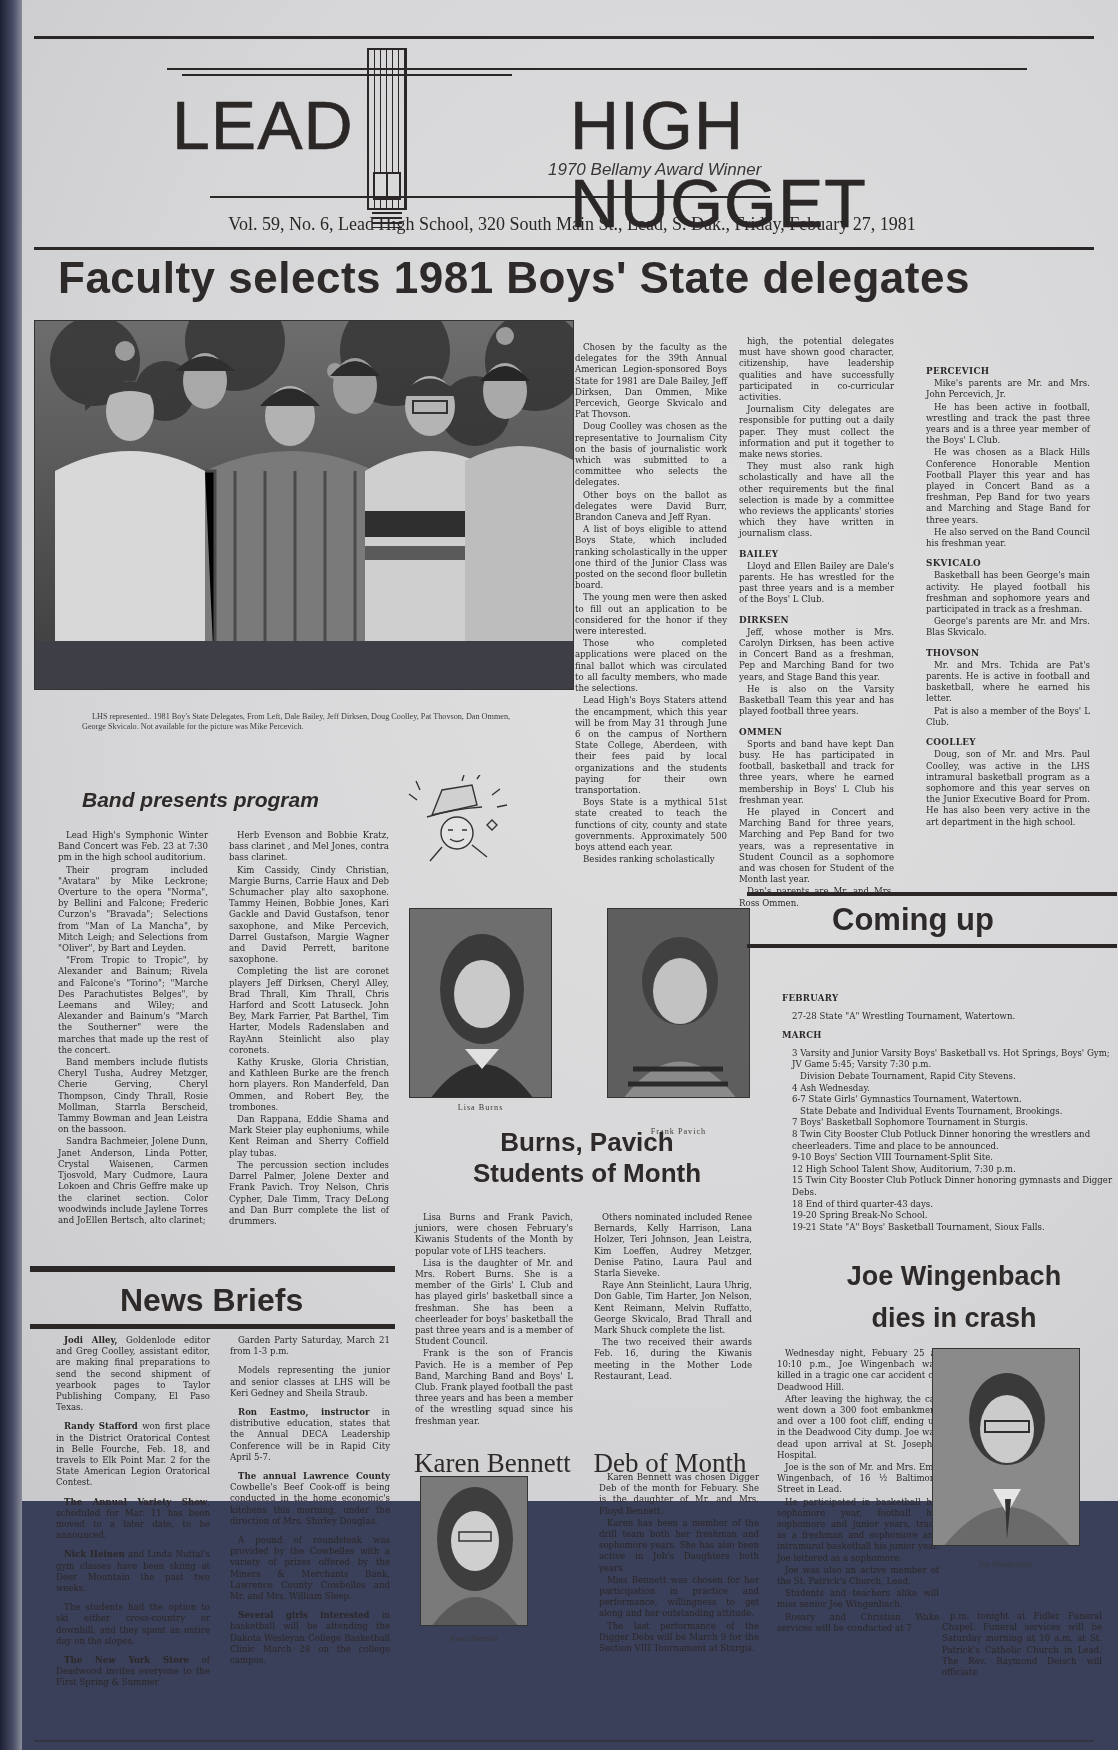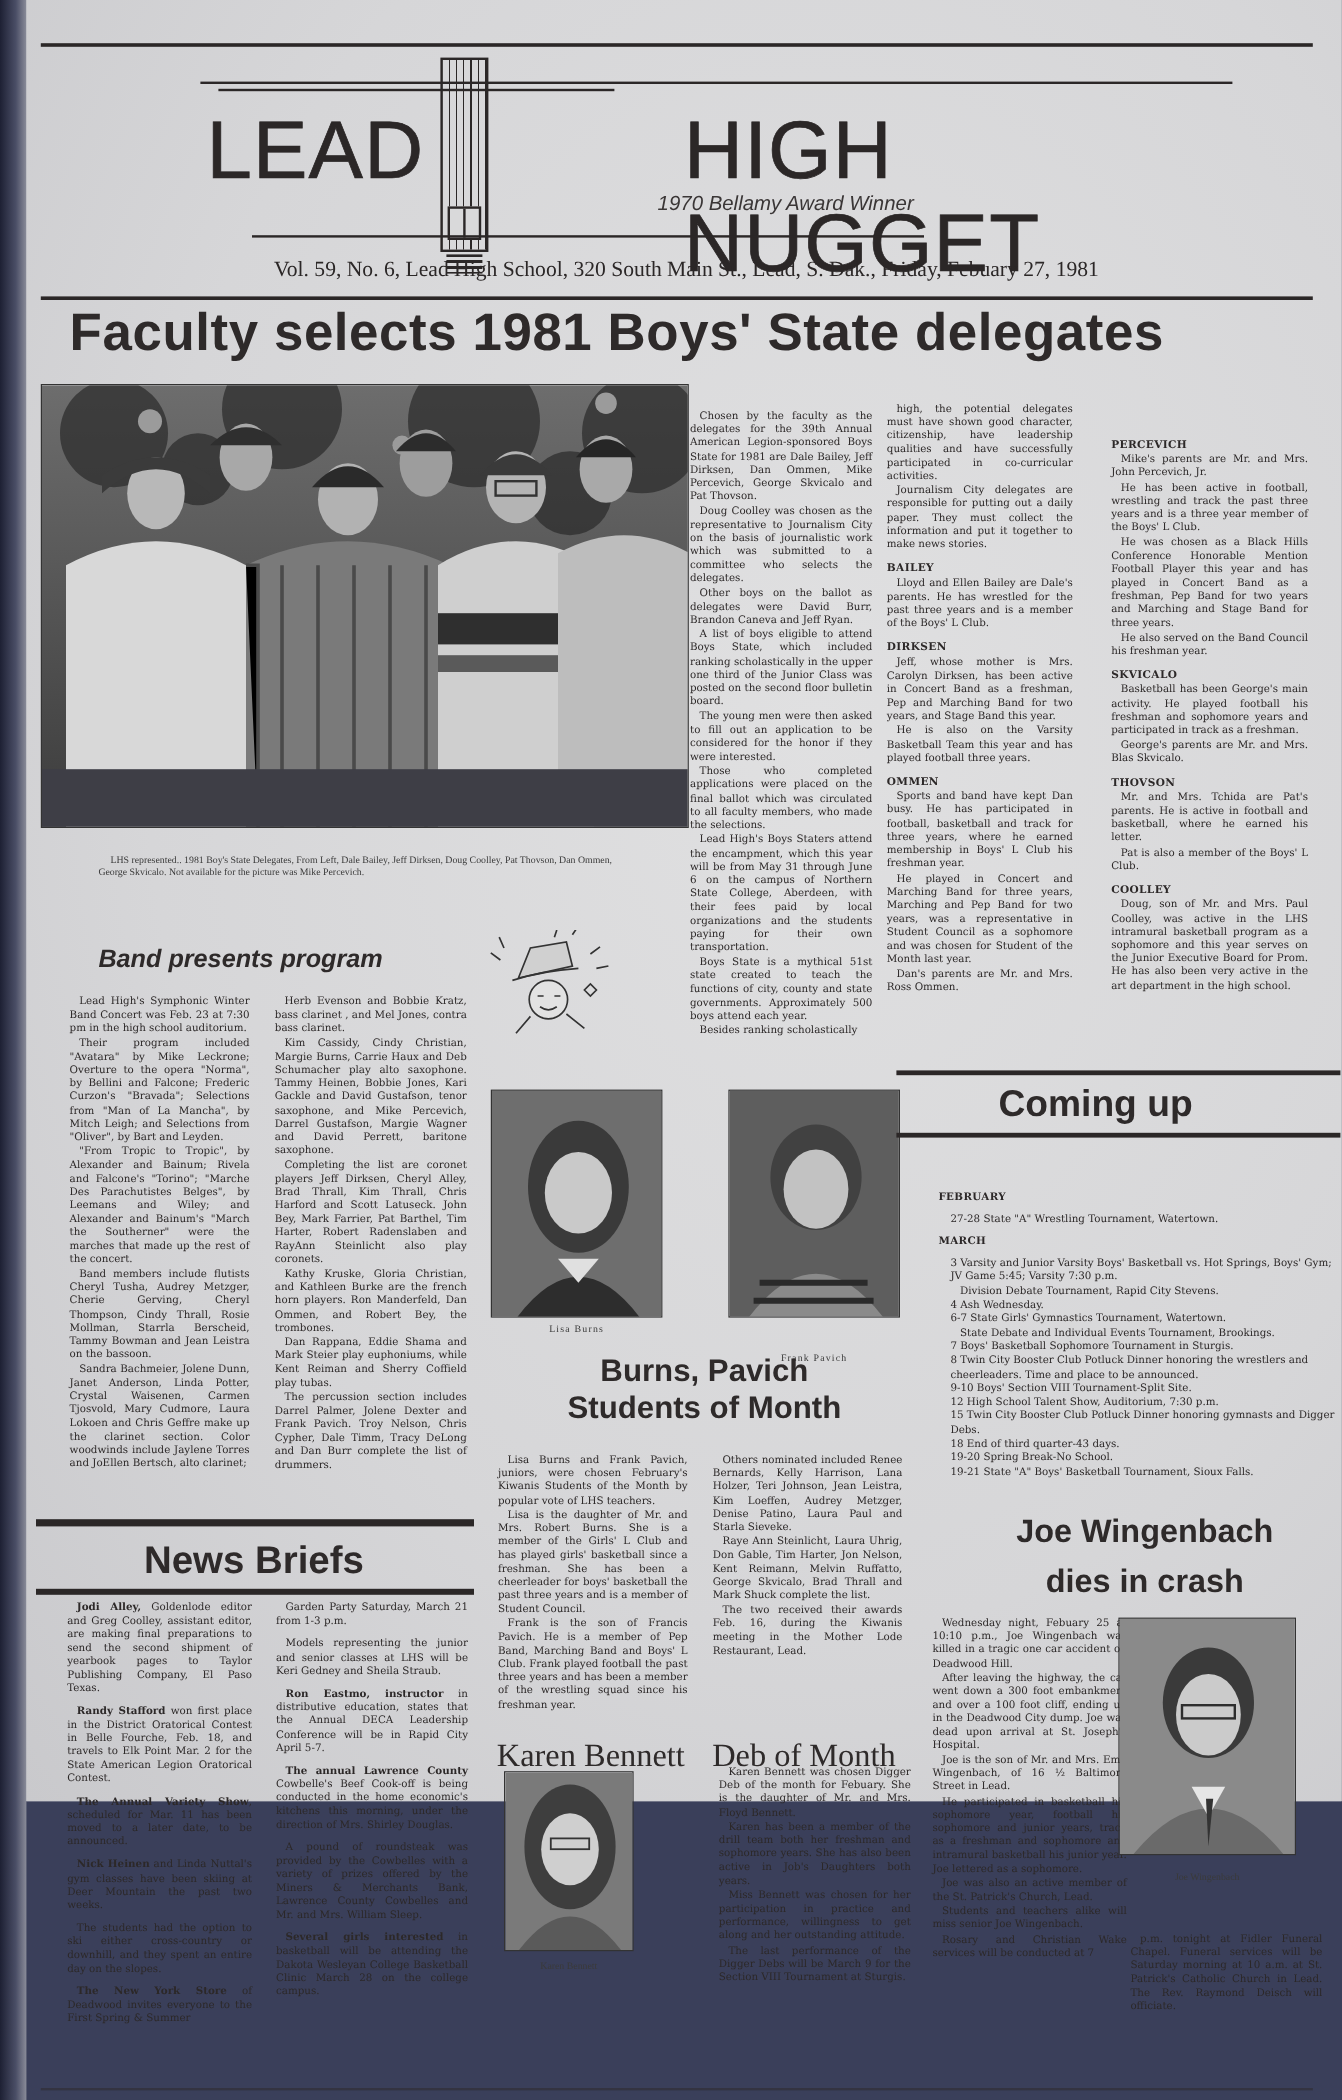--- a/index.html
+++ b/index.html
@@ -129,20 +129,21 @@
       <p>A list of boys eligible to attend Boys State, which included ranking scholastically in the upper one third of the Junior Class was posted on the second floor bulletin board.</p>
       <p>The young men were then asked to fill out an application to be considered for the honor if they were interested.</p>
       <p>Those who completed applications were placed on the final ballot which was circulated to all faculty members, who made the selections.</p>
       <p>Lead High's Boys Staters attend the encampment, which this year will be from May 31 through June 6 on the campus of Northern State College, Aberdeen, with their fees paid by local organizations and the students paying for their own transportation.</p>
       <p>Boys State is a mythical 51st state created to teach the functions of city, county and state governments. Approximately 500 boys attend each year.</p>
       <p>Besides ranking scholastically</p>
     </div>
   <div class="col" id="bs-col2" style="left:717px;top:336px;width:155px;">
       <p>high, the potential delegates must have shown good character, citizenship, have leadership qualities and have successfully participated in co-curricular activities.</p>
       <p>Journalism City delegates are responsible for putting out a daily paper. They must collect the information and put it together to make news stories.</p>
+      <p>They must also rank high scholastically and have all the other requirements but the final selection is made by a committee who reviews the applicants' stories which they have written in journalism class.</p>
       <div class="sub">BAILEY</div>
       <p>Lloyd and Ellen Bailey are Dale's parents. He has wrestled for the past three years and is a member of the Boys' L Club.</p>
       <div class="sub">DIRKSEN</div>
       <p>Jeff, whose mother is Mrs. Carolyn Dirksen, has been active in Concert Band as a freshman, Pep and Marching Band for two years, and Stage Band this year.</p>
       <p>He is also on the Varsity Basketball Team this year and has played football three years.</p>
       <div class="sub">OMMEN</div>
       <p>Sports and band have kept Dan busy. He has participated in football, basketball and track for three years, where he earned membership in Boys' L Club his freshman year.</p>
       <p>He played in Concert and Marching Band for three years, Marching and Pep Band for two years, was a representative in Student Council as a sophomore and was chosen for Student of the Month last year.</p>
       <p>Dan's parents are Mr. and Mrs. Ross Ommen.</p>
     </div>
@@ -179,21 +180,21 @@
   <div class="col" id="band-col1" style="left:36px;top:830px;width:150px;">
       <p>Lead High's Symphonic Winter Band Concert was Feb. 23 at 7:30 pm in the high school auditorium.</p>
       <p>Their program included "Avatara" by Mike Leckrone; Overture to the opera "Norma", by Bellini and Falcone; Frederic Curzon's "Bravada"; Selections from "Man of La Mancha", by Mitch Leigh; and Selections from "Oliver", by Bart and Leyden.</p>
       <p>"From Tropic to Tropic", by Alexander and Bainum; Rivela and Falcone's "Torino"; "Marche Des Parachutistes Belges", by Leemans and Wiley; and Alexander and Bainum's "March the Southerner" were the marches that made up the rest of the concert.</p>
       <p>Band members include flutists Cheryl Tusha, Audrey Metzger, Cherie Gerving, Cheryl Thompson, Cindy Thrall, Rosie Mollman, Starrla Berscheid, Tammy Bowman and Jean Leistra on the bassoon.</p>
       <p>Sandra Bachmeier, Jolene Dunn, Janet Anderson, Linda Potter, Crystal Waisenen, Carmen Tjosvold, Mary Cudmore, Laura Lokoen and Chris Geffre make up the clarinet section. Color woodwinds include Jaylene Torres and JoEllen Bertsch, alto clarinet;</p>
     </div>
   <div class="col" id="band-col2" style="left:207px;top:830px;width:160px;">
       <p>Herb Evenson and Bobbie Kratz, bass clarinet , and Mel Jones, contra bass clarinet.</p>
       <p>Kim Cassidy, Cindy Christian, Margie Burns, Carrie Haux and Deb Schumacher play alto saxophone. Tammy Heinen, Bobbie Jones, Kari Gackle and David Gustafson, tenor saxophone, and Mike Percevich, Darrel Gustafson, Margie Wagner and David Perrett, baritone saxophone.</p>
-      <p>Completing the list are coronet players Jeff Dirksen, Cheryl Alley, Brad Thrall, Kim Thrall, Chris Harford and Scott Latuseck. John Bey, Mark Farrier, Pat Barthel, Tim Harter, Robert Radenslaben and RayAnn Steinlicht also play coronets.</p>
+      <p>Completing the list are coronet players Jeff Dirksen, Cheryl Alley, Brad Thrall, Kim Thrall, Chris Harford and Scott Latuseck. John Bey, Mark Farrier, Pat Barthel, Tim Harter, Models Radenslaben and RayAnn Steinlicht also play coronets.</p>
       <p>Kathy Kruske, Gloria Christian, and Kathleen Burke are the french horn players. Ron Manderfeld, Dan Ommen, and Robert Bey, the trombones.</p>
       <p>Dan Rappana, Eddie Shama and Mark Steier play euphoniums, while Kent Reiman and Sherry Coffield play tubas.</p>
       <p>The percussion section includes Darrel Palmer, Jolene Dexter and Frank Pavich. Troy Nelson, Chris Cypher, Dale Timm, Tracy DeLong and Dan Burr complete the list of drummers.</p>
     </div>
 
   <div class="photo" style="left:387px;top:908px;width:143px;height:190px;">
     <svg width="143" height="190">
         <rect width="143" height="190" fill="#6e6e6e"></rect>
         <ellipse cx="72" cy="80" rx="42" ry="55" fill="#3a3a3a"></ellipse>
         <ellipse cx="72" cy="85" rx="28" ry="34" fill="#c9c9c9"></ellipse>

